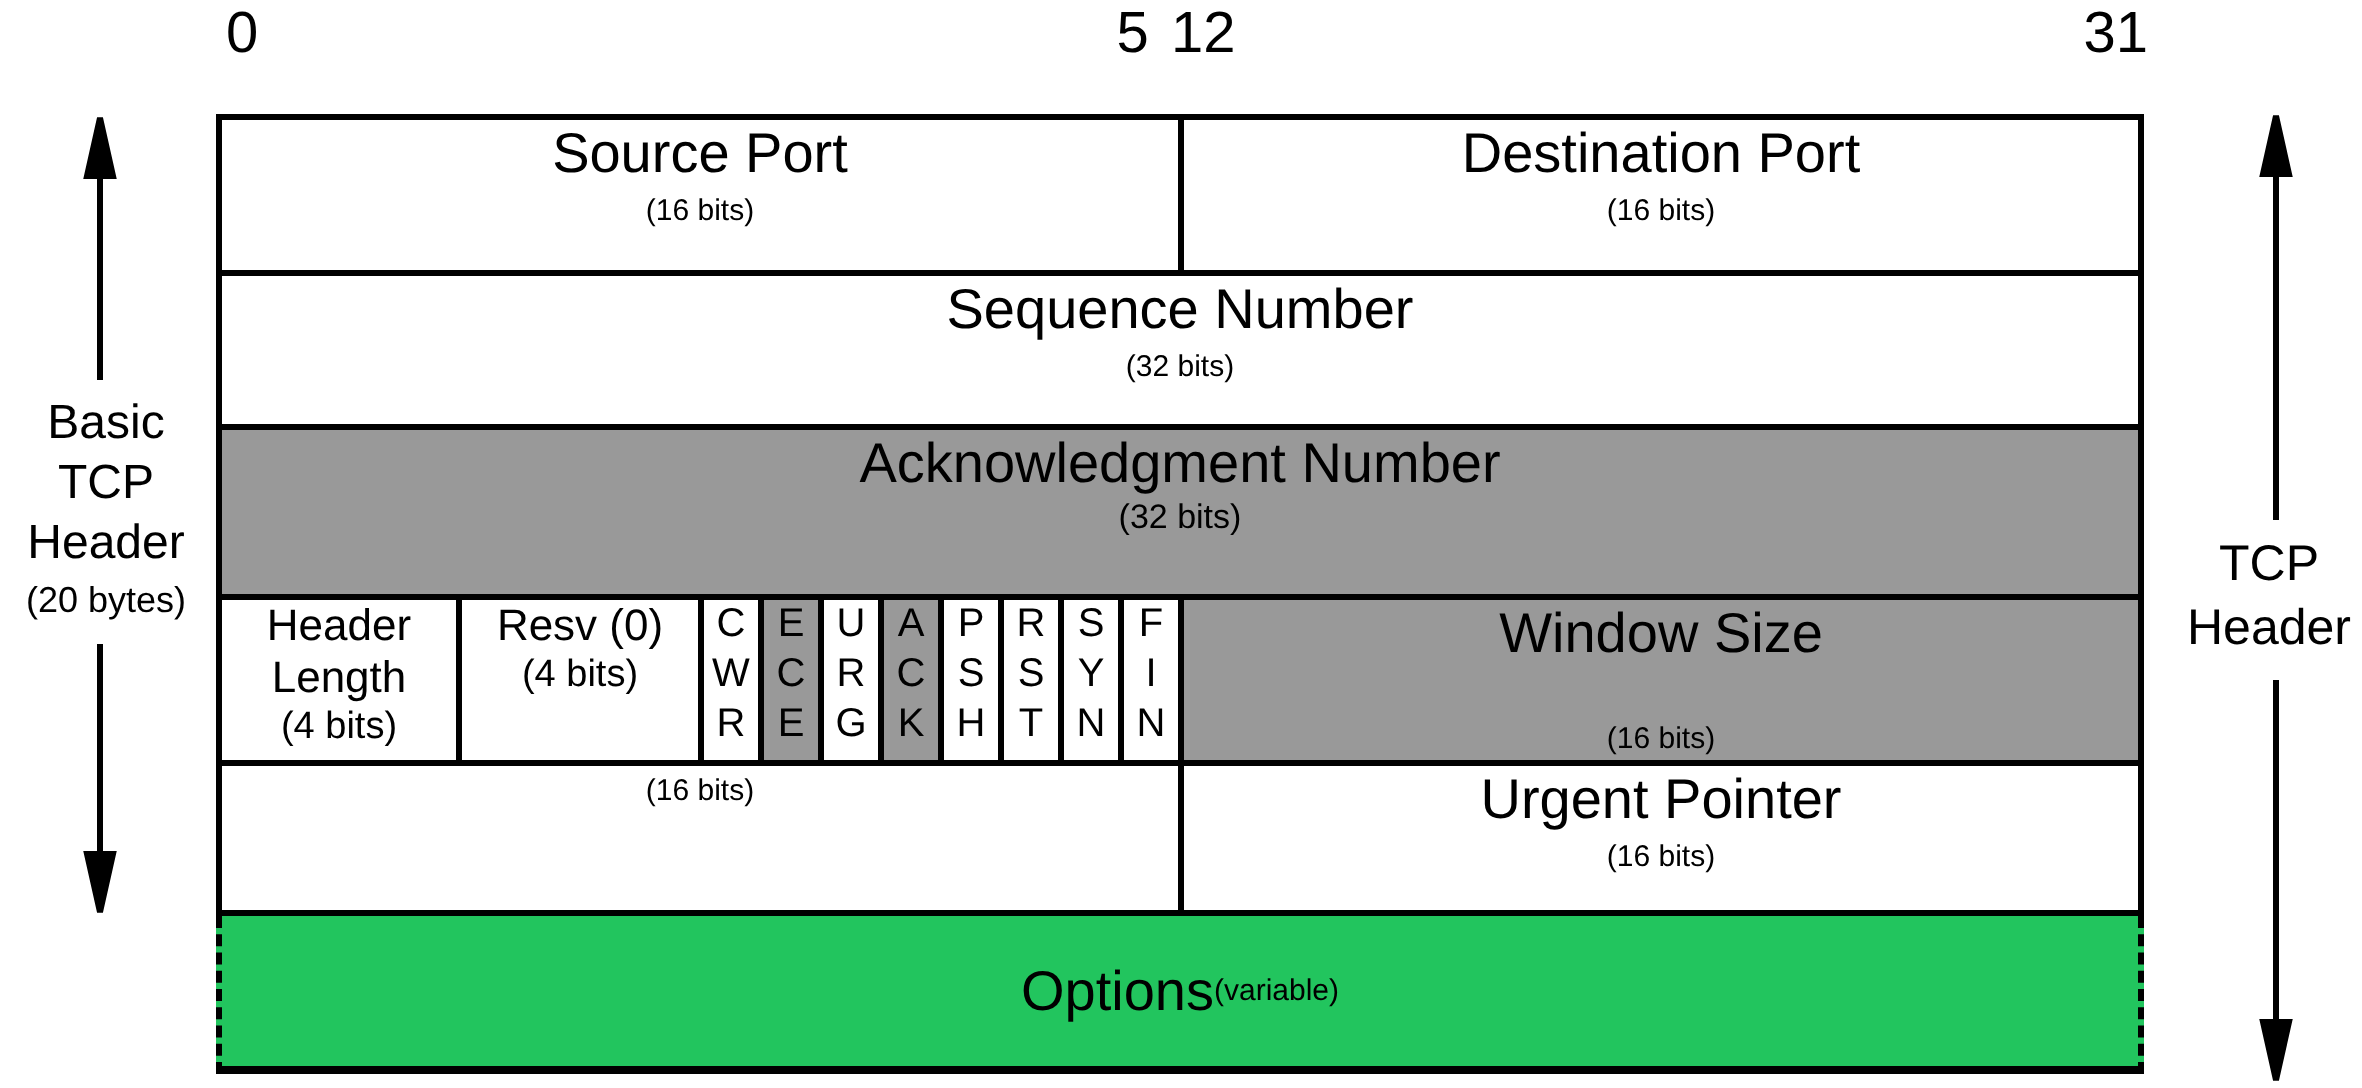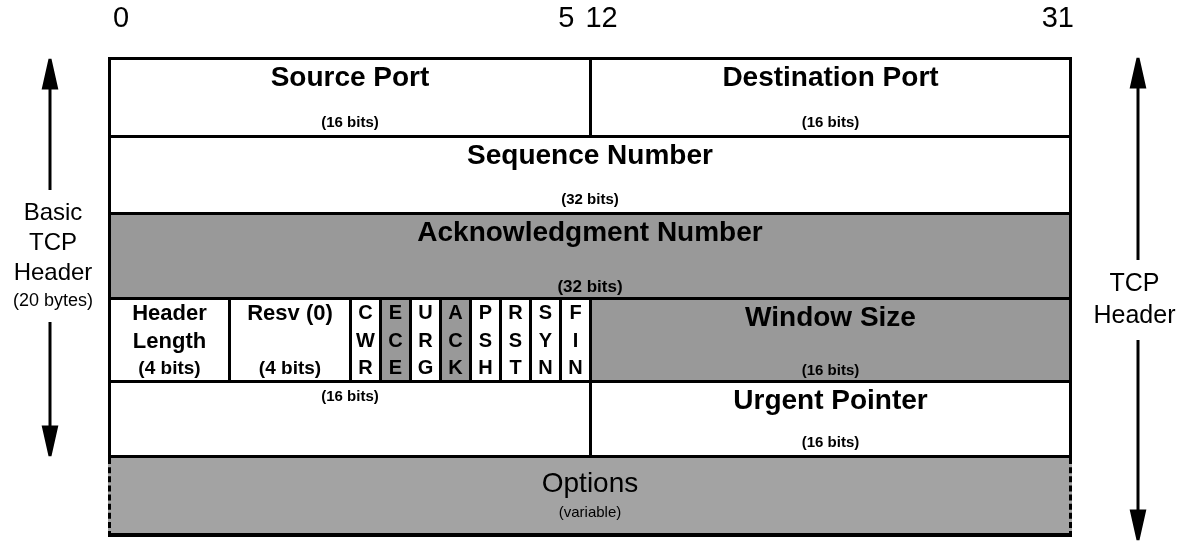--- a/index.html
+++ b/index.html
@@ -29,23 +29,22 @@
   }
   .trow { display: flex; border-bottom: 3px solid #000; }
   .trow:last-child { border-bottom: none; flex: 1; }
   #row-ports    { height: 78px; }
   #row-seq      { height: 77px; }
   #row-ack      { height: 85px; }
   #row-flags    { height: 83px; }
   .tcell {
     border-right: 3px solid #000;
     display: flex; flex-direction: column;
-    align-items: center; justify-content: space-between;
+    align-items: center; justify-content: flex-start;
     text-align: center;
-    font-weight: bold;
   }
   .tcell:last-child { border-right: none; }
   .w-half  { width: 481px; }
   .w-rest  { flex: 1; }
   .w-hlen  { width: 120px; }
   .w-resv  { width: 121px; }
   .w-flag  { width: 30px; }
 
   .title    { font-size: 28px; line-height: 33px; }
   .sub      { font-size: 15px; line-height: 26px; }
@@ -54,24 +53,24 @@
   .sub-xs   { font-size: 19px; line-height: 24px; }
   .flag-letter { display: block; font-size: 20px; line-height: 25px; text-align: center; }
 
   
   #options-row {
     position: absolute; left: 108px; top: 458px;
     width: 964px; height: 79px;
     border-left: 3px dashed #000;
     border-right: 3px dashed #000;
     border-bottom: 4px solid #000;
-    display: flex; flex-direction: column;
+    display: flex; flex-direction: row;
     align-items: center; justify-content: center;
     text-align: center;
-    background: #a3a3a3;
+    background: #22c55e;
   }
 
   
   #left-label {
     position: absolute; left: 0; top: 197px; width: 106px;
     text-align: center; font-size: 24px; line-height: 30px;
   }
   #left-label .side-sub { font-size: 18px; line-height: 27px; }
   #right-label {
     position: absolute; left: 1088px; top: 266px; width: 93px;

